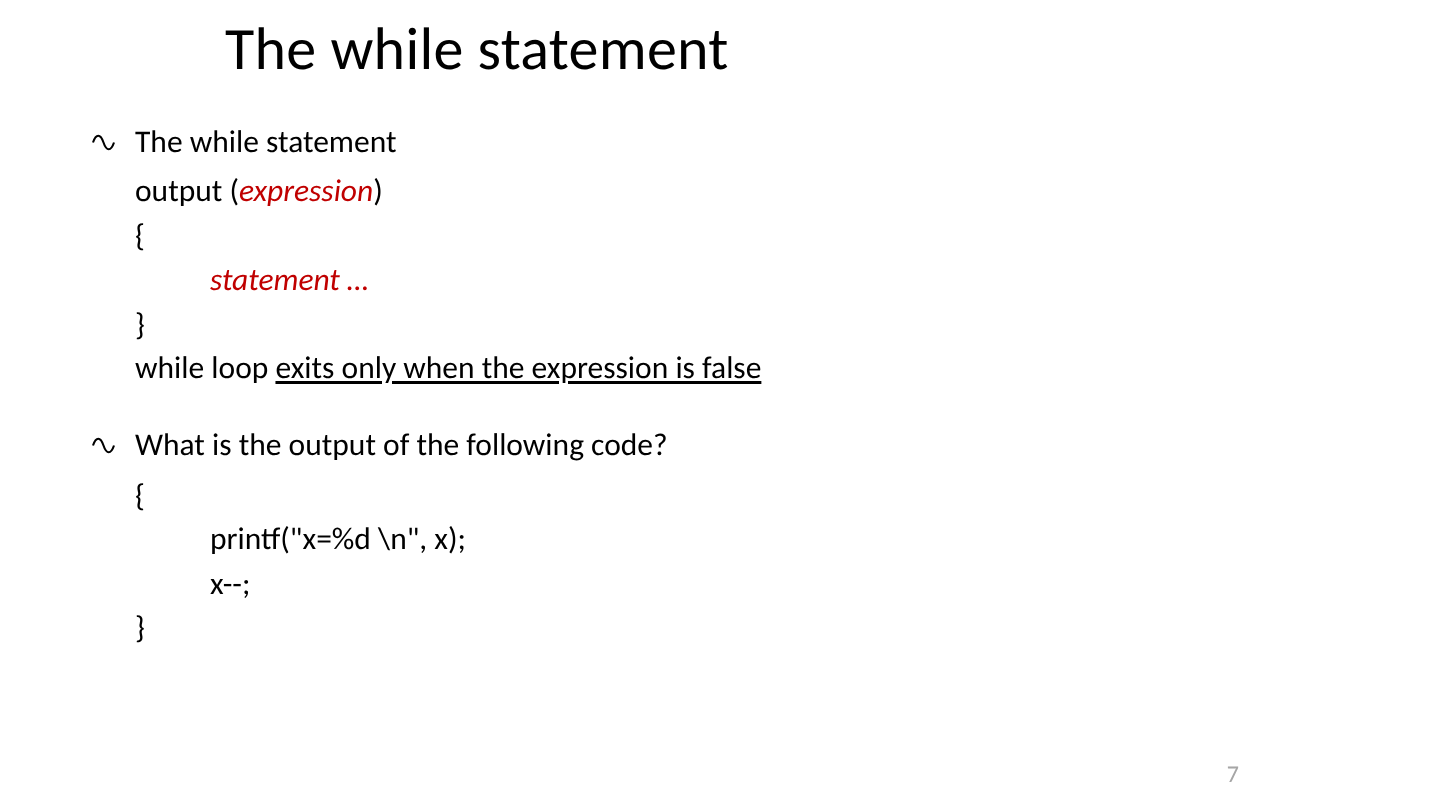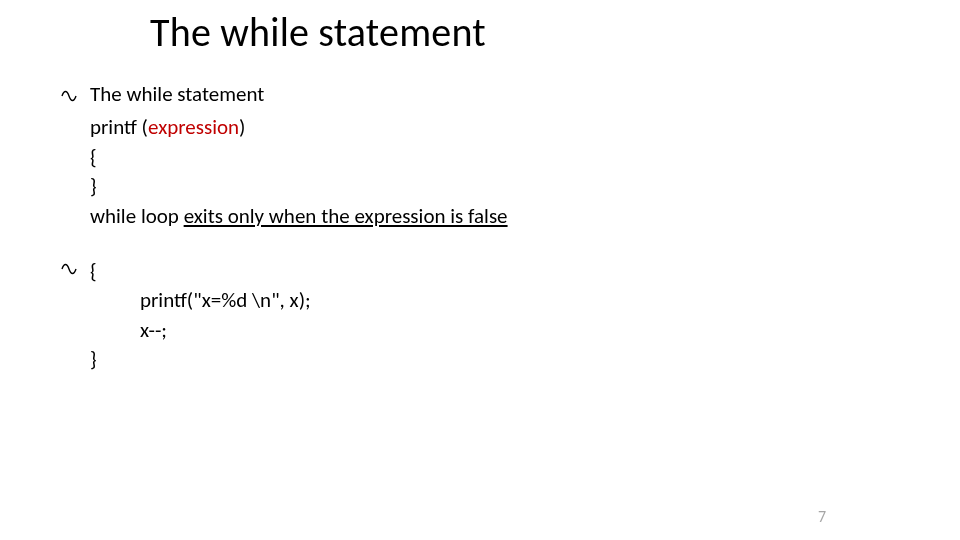--- a/index.html
+++ b/index.html
@@ -51,20 +51,21 @@
   .sub {
     margin: 0;
     padding-left: 30px;
   }
   .sub2 {
     margin: 0;
     padding-left: 80px;
   }
   .red-italic {
     color: #c00000;
+    font-style: italic;
   }
   .under {
     text-decoration: underline;
     text-align: center;
   }
   .gap {
     height: 22px;
   }
   .pagenum {
     position: absolute;
@@ -86,36 +87,40 @@
     <div class="bullet">
       <span class="marker">
         <svg width="18" height="18" viewBox="0 0 18 18" style="vertical-align:-2px">
           <path d="M2 9 C 4 3, 7 3, 9 9 C 11 15, 14 15, 16 9" stroke="#000" stroke-width="1.4" fill="none"></path>
         </svg>
       </span>
       <span>The while statement</span>
     </div>
 
     <p class="sub">
-      <span>printf (</span><span class="red-italic">expression</span><span>)</span>
+      <span>output (</span><span class="red-italic">expression</span><span>)</span>
     </p>
     <p class="sub">{</p>
+    <p class="sub2">
+      <span class="red-italic">statement …</span>
+    </p>
     <p class="sub">}</p>
     <p class="sub">
       <span>while loop </span><span class="under">exits only when the expression is false</span>
     </p>
 
     <div class="gap"></div>
 
     <div class="bullet">
       <span class="marker">
         <svg width="18" height="18" viewBox="0 0 18 18" style="vertical-align:-2px">
           <path d="M2 9 C 4 3, 7 3, 9 9 C 11 15, 14 15, 16 9" stroke="#000" stroke-width="1.4" fill="none"></path>
         </svg>
       </span>
+      <span>What is the output of the following code?</span>
     </div>
 
     <p class="sub">{</p>
     <p class="sub2">printf("x=%d \n", x);</p>
     <p class="sub2">x--;</p>
     <p class="sub">}</p>
 
   </div>
 
   <div class="pagenum">7</div>

